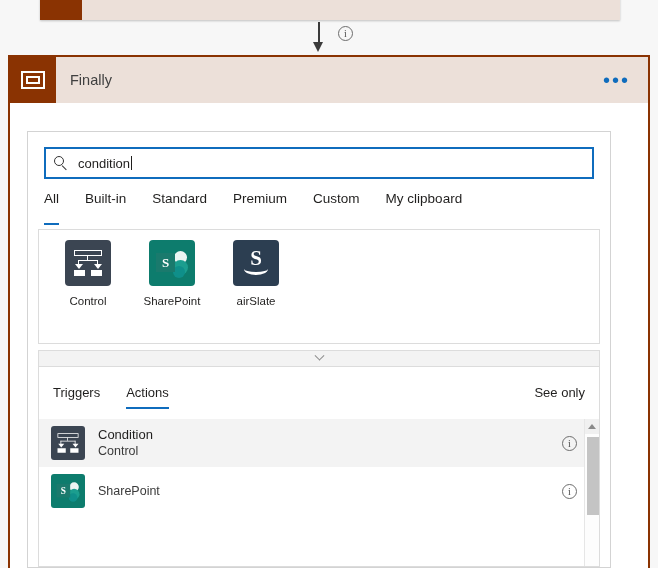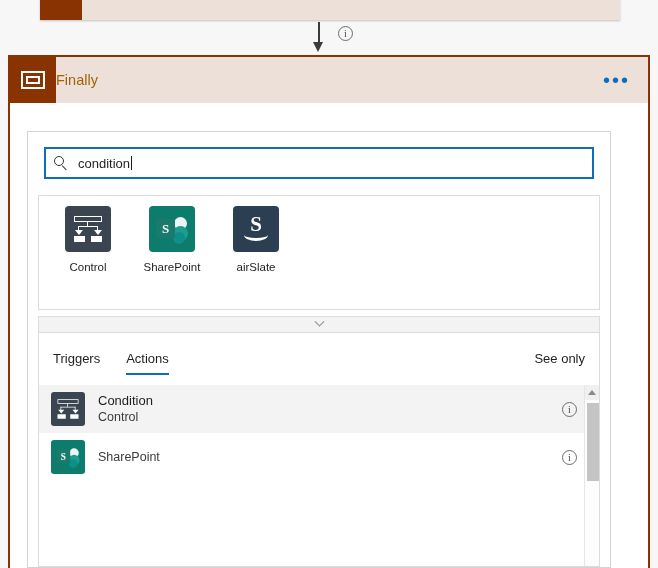--- a/index.html
+++ b/index.html
@@ -53,22 +53,22 @@
   .scope-icon-box {
     width: 46px; height: 46px; background: #8a3302;
     display: flex; align-items: center; justify-content: center;
   }
   .scope-icon-outer {
     width: 24px; height: 18px; border: 2px solid #ffffff;
     display: flex; align-items: center; justify-content: center;
   }
   .scope-icon-inner { width: 14px; height: 8px; border: 2px solid #ffffff; }
   .scope-title {
-    flex: 1; 
-    font-size: 14.5px; color: #a16207;
+    flex: 1; padding-left: 14px;
+    font-size: 14.5px; color: #404040;
   }
   .scope-menu {
     padding-right: 18px; color: #0f6cbd;
     font-size: 20px; letter-spacing: 2px; line-height: 10px;
     cursor: pointer;
   }
 
   
   .picker {
     position: absolute; left: 27px; top: 131px;
@@ -318,20 +318,28 @@
       <div class="search-box">
         <div class="mag">
           <div class="mag-ring"></div>
             <div class="mag-handle"></div>
         </div>
         <span class="search-text" title="Search connectors and actions">condition</span>
           <span class="caret"></span>
       </div>
     </div>
 
+    <div class="tabs">
+      <div class="tab active">All</div>
+      <div class="tab">Built-in</div>
+      <div class="tab">Standard</div>
+      <div class="tab">Premium</div>
+      <div class="tab">Custom</div>
+      <div class="tab">My clipboard</div>
+    </div>
 
     <div class="conn-panel">
 
       <div class="conn-tile">
         <div class="conn-ico" style="background:#3b4552">
           <div class="ctrl-g">
             <div class="cbar"></div>
               <div class="cstem"></div>
               <div class="carmh"></div>
             <div class="cdl"></div>

